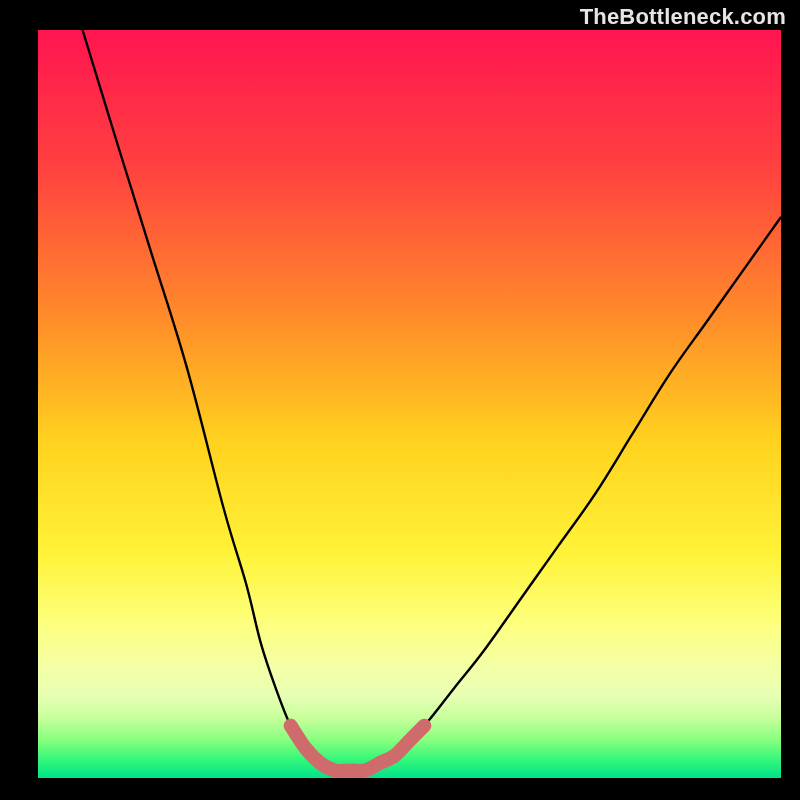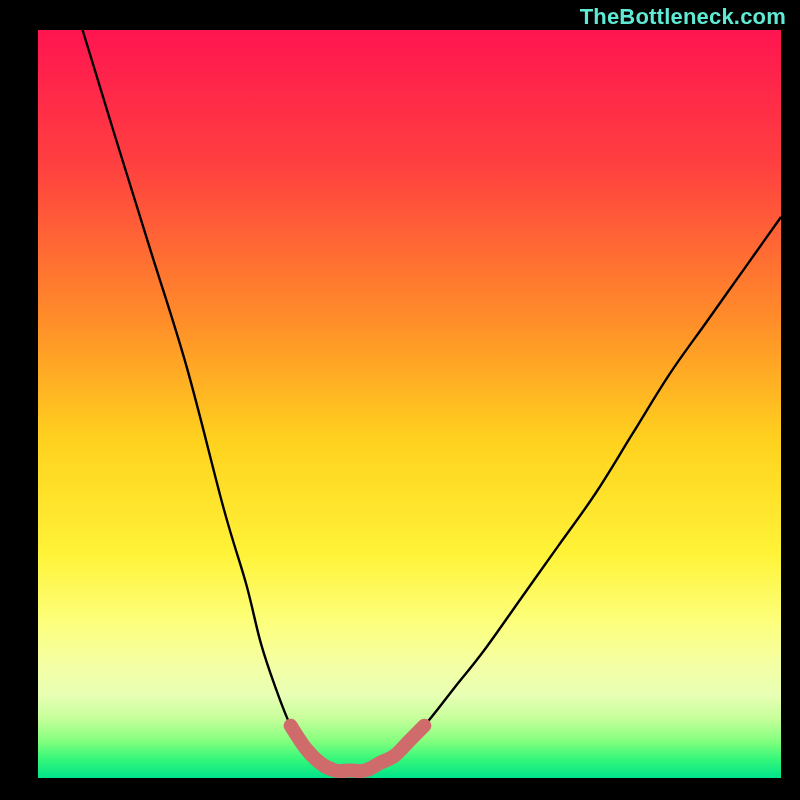--- a/index.html
+++ b/index.html
@@ -16,21 +16,21 @@
     height: 800px;
     background: #000;
   }
   .watermark {
     position: absolute;
     top: 4px;
     right: 14px;
     font-family: Arial, Helvetica, sans-serif;
     font-size: 22px;
     font-weight: 600;
-    color: #5eead4;
+    color: #e5e5e5;
     letter-spacing: 0.2px;
     z-index: 10;
     text-align: right;
   }
   svg.plot {
     position: absolute;
     left: 0;
     top: 0;
     width: 800px;
     height: 800px;

